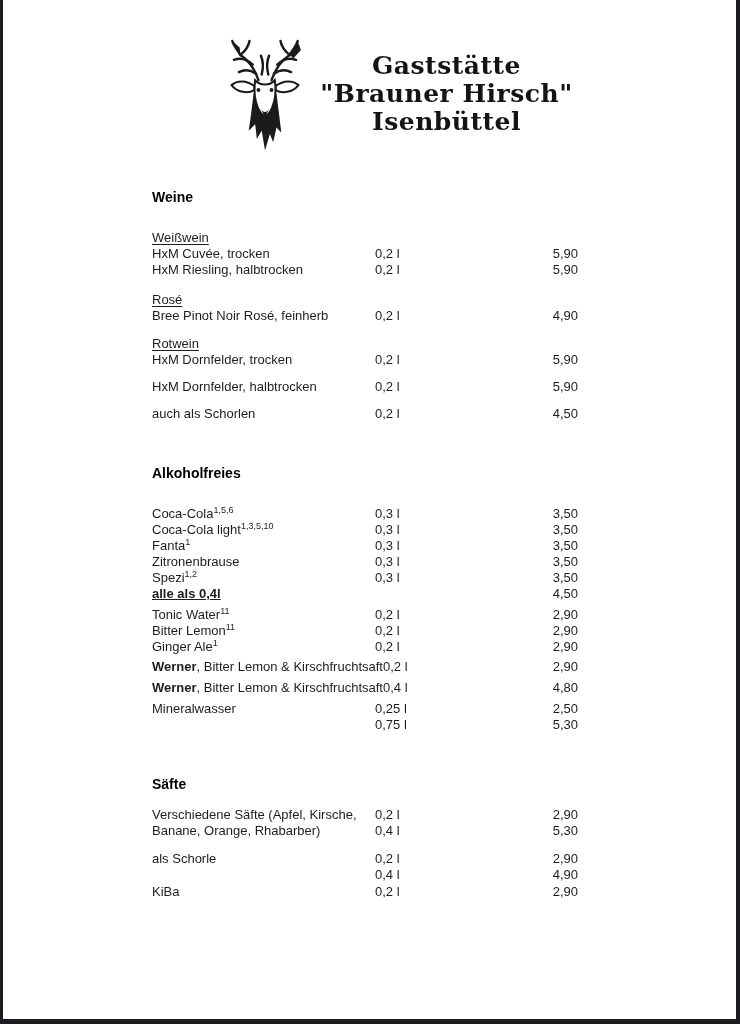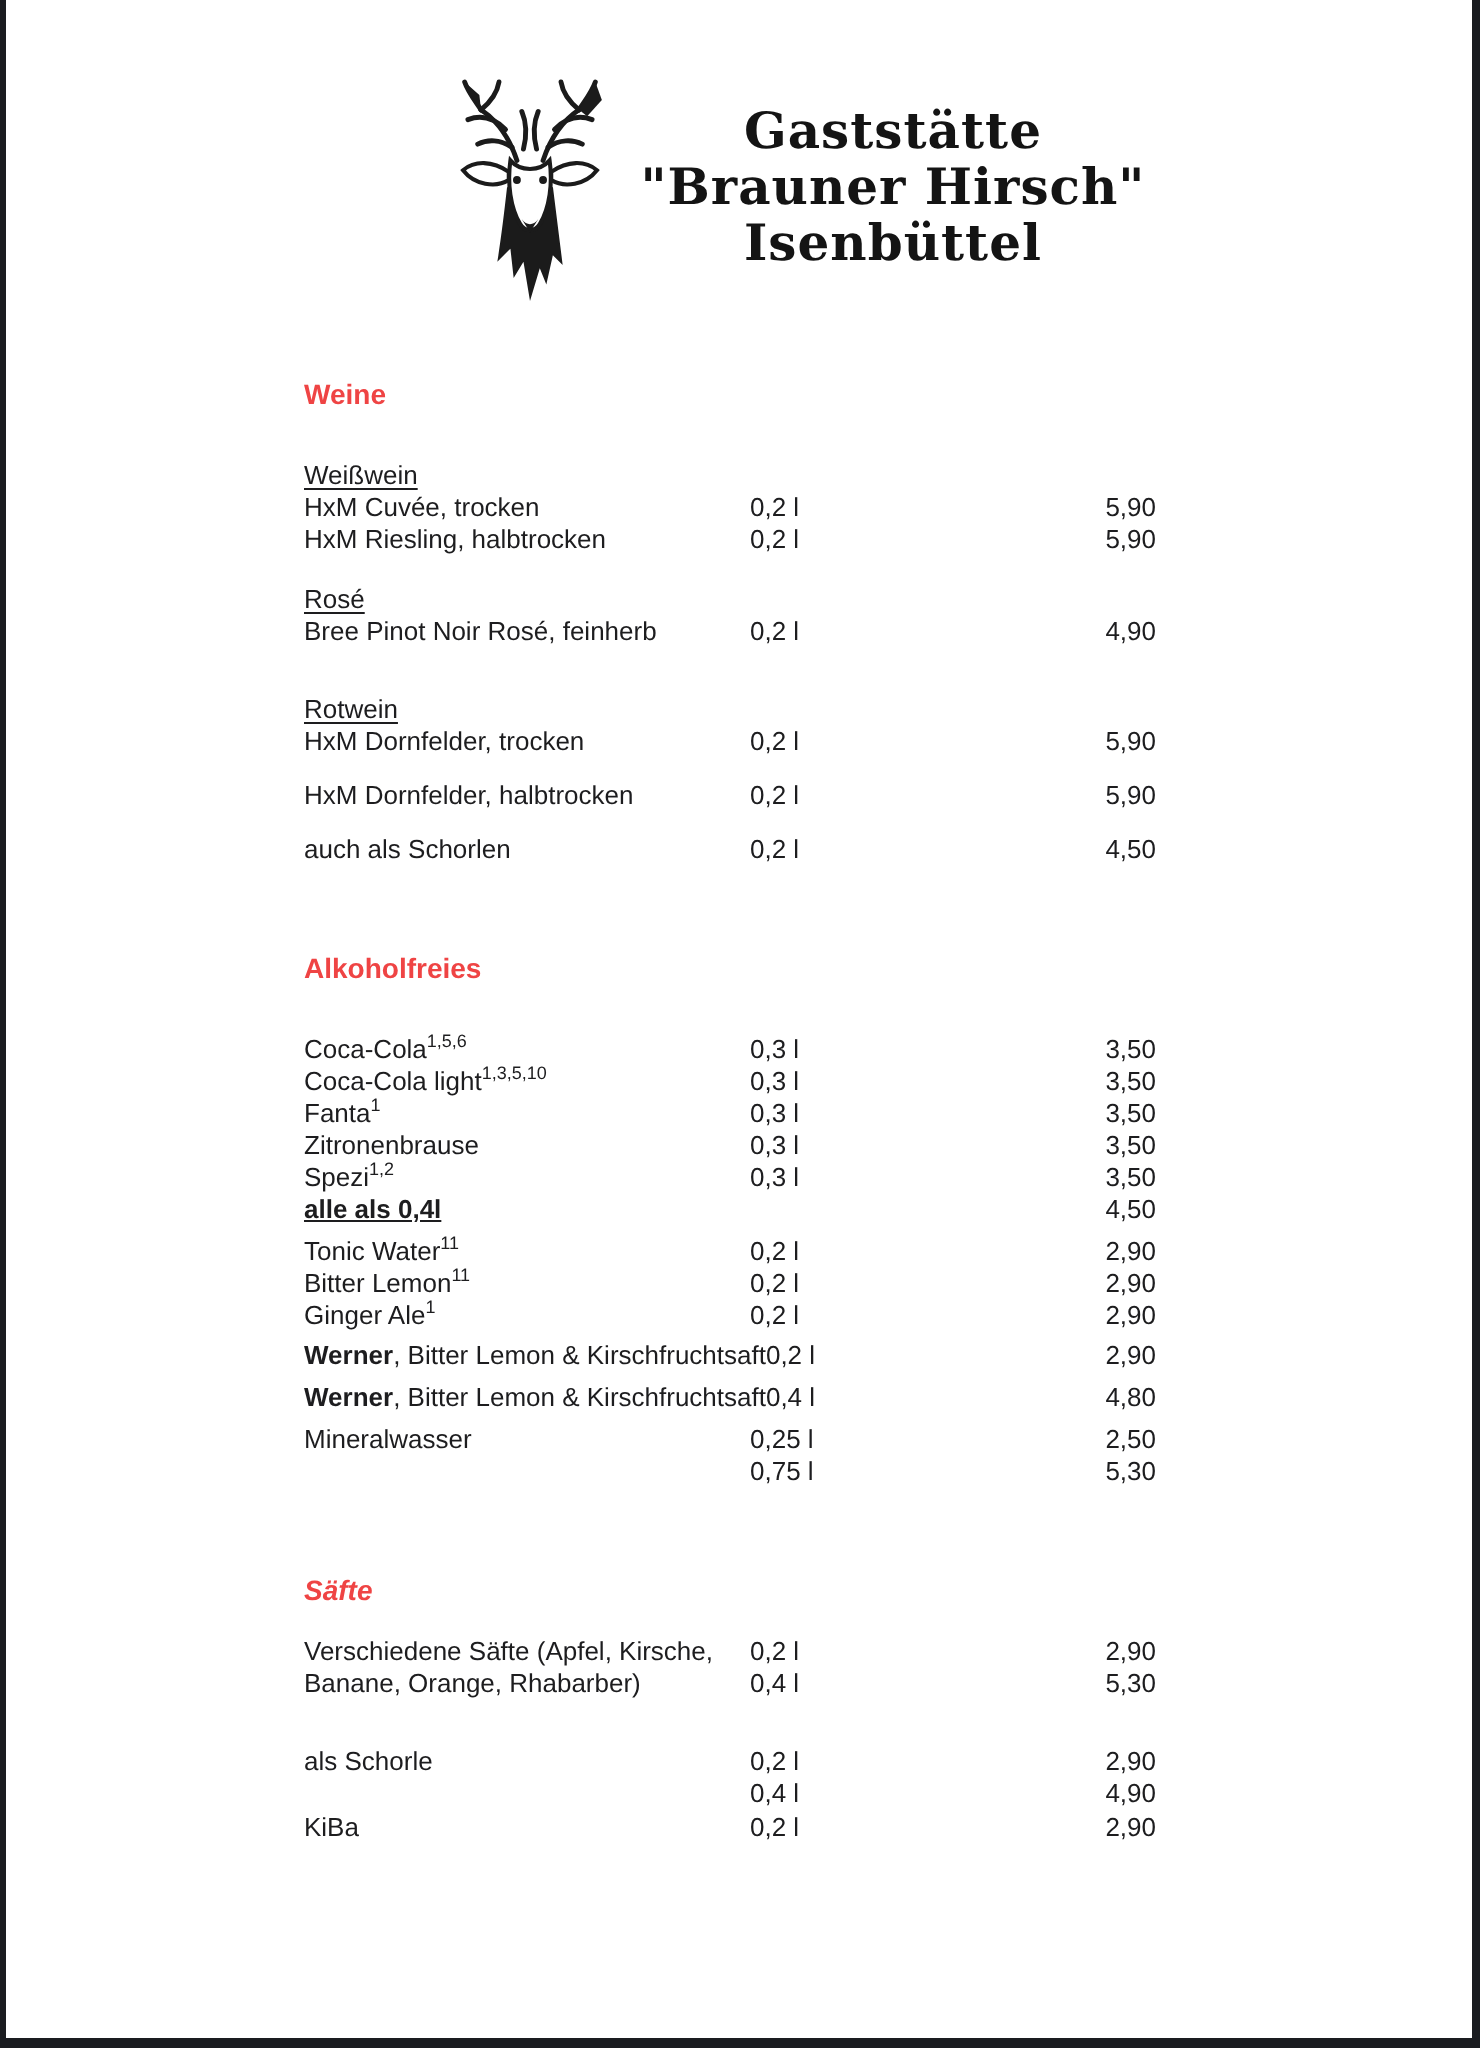--- a/index.html
+++ b/index.html
@@ -18,29 +18,29 @@
   .header {display:flex; justify-content:center; align-items:flex-start; padding-top:34px; padding-left:26px;margin-left:24px;}
   .logo {width:98px; height:130px; flex:0 0 auto;}
   .header-text {
     margin-left:6px; padding-top:18px; text-align:center;
     font-family:"DejaVu Serif", serif; font-weight:bold;
     font-size:25px; line-height:28px; letter-spacing:0.5px; color:#141414;
   }
   .content {width:426px; margin-left:149px; margin-top:24px;}
   .section {margin-top:42px;}
   .section:first-child {margin-top:0;}
-  .section-title {font-size:14px; font-weight:bold; line-height:18px; color:#ef4444;}
+  .section-title {font-size:14px; font-weight:bold; line-height:18px; color:#000000;}
   .section-title.tg-l {margin-bottom:24px;}
-  .section-title.tg-s {margin-bottom:12px;font-style:italic;}
+  .section-title.tg-s {margin-bottom:12px;}
   .group {margin-top:14px;}
   .group:first-of-type {margin-top:0;}
   .group.g-xs {margin-top:4px;}
   .group.g-s {margin-top:5px;}
   .group.g-m {margin-top:1px;}
-  .group.g-l {margin-top:23px;}
+  .group.g-l {margin-top:12px;}
   .subtitle {font-size:13px; line-height:16px; text-decoration:underline; text-underline-offset:2px;}
   .row {display:flex; font-size:13px; line-height:16px;}
   .row.gap-s {margin-top:5px;}
   .row.gap-m {margin-top:11px;}
   .c-name {flex:0 0 223px; white-space:nowrap; overflow:visible;}
   .c-qty  {flex:0 0 90px; white-space:nowrap;}
   .c-price {margin-left:auto; text-align:right; white-space:nowrap;}
   .c-name b {font-weight:bold;}
   .c-name.bold {font-weight:bold;text-decoration:underline;}
   sup {font-size:9px; line-height:0; vertical-align:super;}

